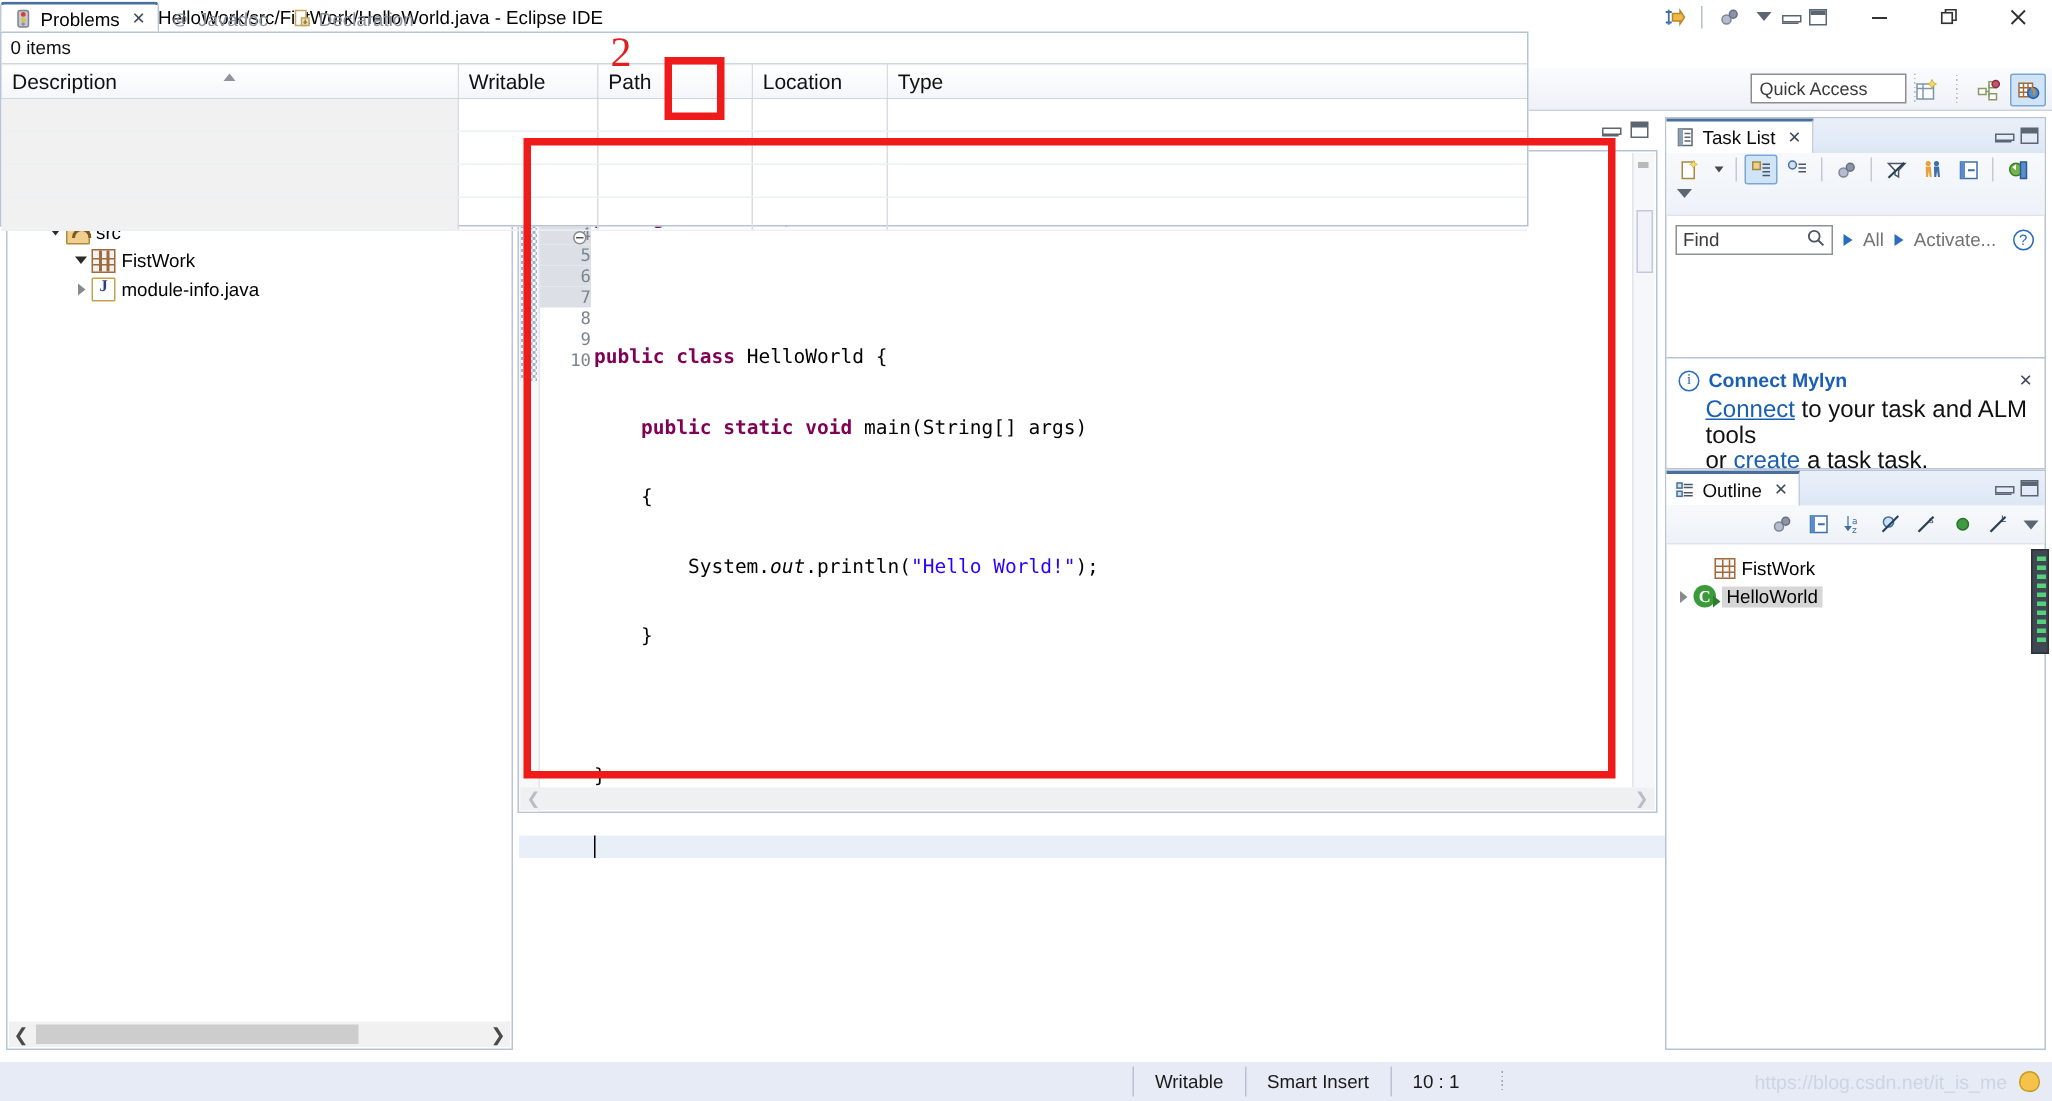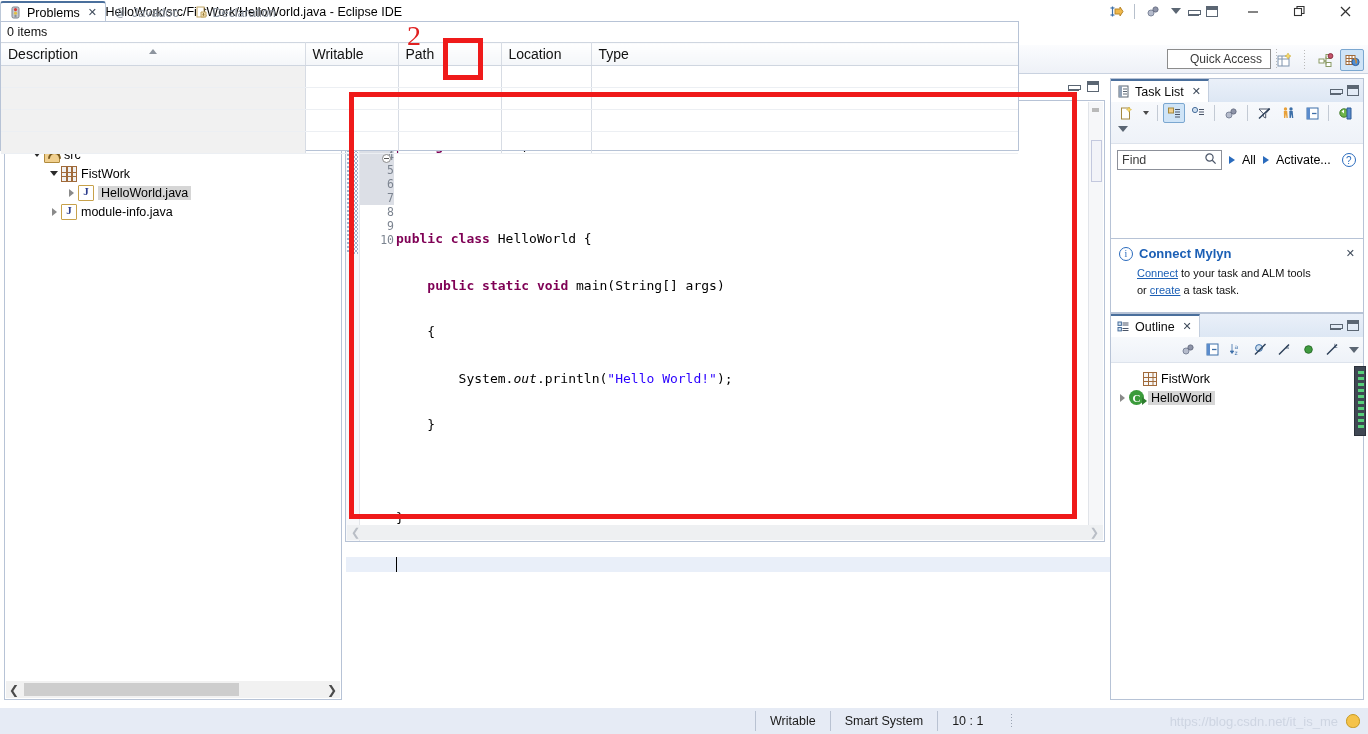--- a/index.html
+++ b/index.html
@@ -64,21 +64,21 @@
   .tb-btn { width: 24px; height: 22px; display: flex; align-items: center; justify-content: center; position: relative; }
   .tb-btn.sel { background: #cfe4f7; border: 1px solid #7ba7d0; border-radius: 2px; }
   .tb-arrow { width: 13px; height: 22px; display: flex; align-items: center; justify-content: center; }
   .tb-arrow i {
     width: 0; height: 0; border-left: 3.5px solid transparent; border-right: 3.5px solid transparent;
     border-top: 4px solid #4a4a4a; display: block;
   }
   .qa-wrap { position: absolute; right: 86px; top: 4px; display: flex; align-items: center; }
   .quick-access {
     width: 104px; height: 20px; border: 1px solid #8c8c8c; background: #fff;
-    font-size: 12px; color: #3a3a3a; display: flex; align-items: center; padding-left: 22px;
+    font-size: 12px; color: #3a3a3a; display: flex; align-items: center; padding-left: 5px;
   }
   .persp-sep { width:1px; height:20px; margin:0 5px;
     background: repeating-linear-gradient(to bottom, #b9b9b9 0 1px, transparent 1px 3px); }
 
   
   .view {
     position: absolute; background: #ffffff;
     border: 1px solid #b7c3d6;
   }
   .view-tabbar {
@@ -200,32 +200,32 @@
   .annot-num { position:absolute; color:#e02020; font-family:"Liberation Serif", serif; }
 
   
   #task-list { left: 1110px; top: 78px; width: 254px; height: 178px; }
   .find-row { display:flex; align-items:center; gap:7px; padding: 6px 6px 0 6px; }
   .find-box {
     width:105px; height:20px; border:1px solid #8c9099; background:#fff;
     display:flex; align-items:center; justify-content:space-between; padding:0 4px;
     font-size:12.5px; color:#3c3c3c;
   }
-  .blue-link { color:#000000; font-size:12.5px; }
+  .blue-link { color:#737373; font-size:12.5px; }
   .tri-r { width:0;height:0;border-top:4.5px solid transparent;border-bottom:4.5px solid transparent;border-left:6px solid #2a6bbd; }
   .help-circ { width:14px;height:14px;border:1.4px solid #2a6bbd;border-radius:50%;color:#2a6bbd;
     font-size:10px;display:flex;align-items:center;justify-content:center; }
 
   
   #mylyn { left: 1110px; top: 238px; width: 254px; height: 75px; }
   .mylyn-head { display:flex; align-items:center; gap:6px; padding:7px 8px 2px 8px; }
   .info-circ { width:14px;height:14px;border:1.4px solid #2a6bbd;border-radius:50%;color:#2a6bbd;
     font-size:10px;display:flex;align-items:center;justify-content:center;font-family:"Liberation Serif",serif; }
   .mylyn-title { color:#1b5fb5; font-weight:bold; font-size:13px; }
-  .mylyn-body { padding: 2px 10px 0 26px; font-size:11px; line-height:17px; color:#111; }
+  .mylyn-body { padding: 2px 10px 0 26px; font-size:16px; line-height:17px; color:#111; }
   .ul-link { color:#1b5fb5; text-decoration: underline; }
 
   
   #outline { left: 1110px; top: 313px; width: 254px; height: 387px; }
 
   .ico-pkg-sm { width:14px;height:14px; background:#f8f8f8; border:1px solid #a06a3a; position:relative; display:inline-block;}
   .ico-pkg-sm::after{content:"";position:absolute;left:0;top:4px;width:12px;height:1.4px;background:#a06a3a;box-shadow:0 4px 0 #a06a3a;}
   .ico-pkg-sm::before{content:"";position:absolute;left:3.5px;top:0;width:1.4px;height:12px;background:#a06a3a;box-shadow:4.5px 0 0 #a06a3a;}
   .ico-class { width:15px;height:15px;border-radius:50%;background:#3b9b3b;color:#fff;
     font:bold 11px "Liberation Serif",serif; display:inline-flex;align-items:center;justify-content:center; position:relative;}
@@ -666,27 +666,20 @@
       </div>
 
       <div class="tree-row" style="padding-left:42px;">
         <span class="tw">
             <i class="chev-d"></i>
           </span>
         <span class="ico ico-pkg"></span>
         <span class="tree-label">FistWork</span>
       </div>
 
-      <div class="tree-row" style="padding-left:59px;">
-        <span class="tw">
-            <i class="chev-r"></i>
-          </span>
-        <span class="ico ico-java"></span>
-        <span class="tree-label sel">HelloWorld.java</span>
-      </div>
 
       <div class="tree-row" style="padding-left:42px;">
         <span class="tw">
             <i class="chev-r"></i>
           </span>
         <span class="ico ico-java"></span>
         <span class="tree-label">module-info.java</span>
       </div>
     </div>
 
@@ -1092,21 +1085,21 @@
 
   <div class="annot-box" style="left:443px; top:38px; width:40px; height:42px;"></div>
   <div class="annot-box" style="left:349px; top:92px; width:728px; height:427px;"></div>
   <div class="annot-num" style="left:407px; top:20px; font-size:28px;">2</div>
 
   <div class="statusbar">
     <div style="width:755px"></div>
     <div class="sb-sep"></div>
     <div class="sb-cell">Writable</div>
     <div class="sb-sep"></div>
-    <div class="sb-cell">Smart System</div>
+    <div class="sb-cell">Smart Insert</div>
     <div class="sb-sep"></div>
     <div class="sb-cell">10 : 1</div>
     <div class="sb-dots"></div>
     <div class="watermark">https://blog.csdn.net/it_is_me</div>
     <div class="bulb"></div>
   </div>
 
 </div>
 
 </body></html>

